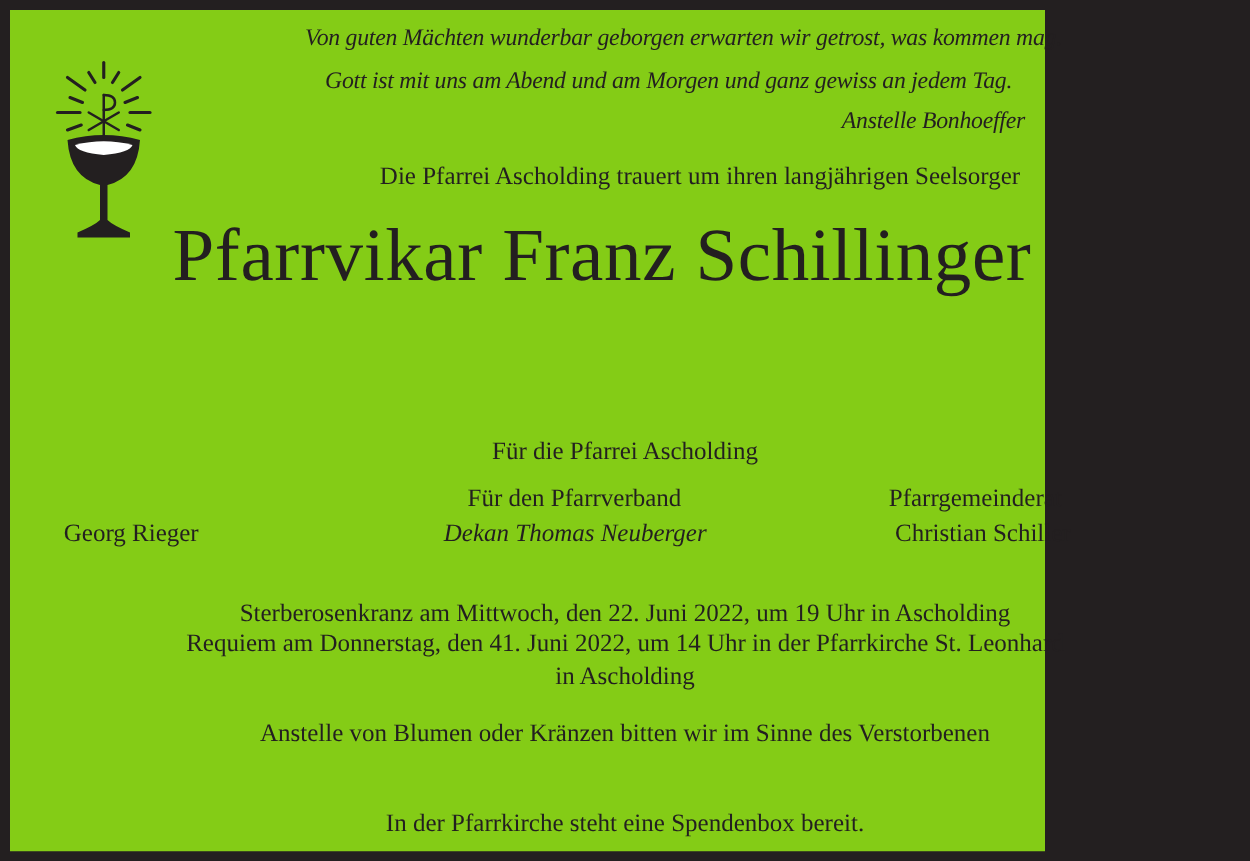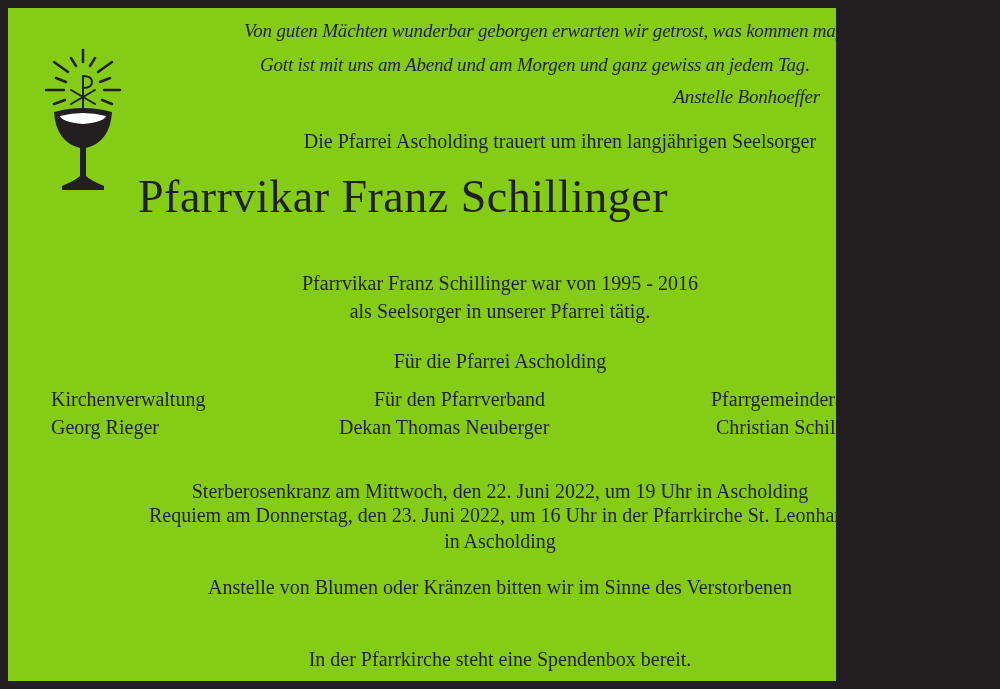--- a/index.html
+++ b/index.html
@@ -2,21 +2,21 @@
 <html><head>
 <meta charset="utf-8">
 <style>
   html, body { margin: 0; padding: 0; }
   body { width: 1000px; height: 689px; background: #231f20; position: relative; overflow: hidden; font-family: "DejaVu Serif", "Liberation Serif", serif; color: #231f20; }
   .card { position: absolute; left: 8px; top: 8px; width: 828px; height: 673px; background: #84cc16; }
   .abs { position: absolute; white-space: nowrap; }
   .quote { font-family: "Liberation Serif", serif; font-style: italic; font-size: 19px; letter-spacing: -0.2px; }
   .body { font-family: "Liberation Serif", serif; font-size: 20px; }
   .center { left: 0; width: 984px; text-align: center; }
-  .title { font-family: "Liberation Serif", serif; font-size: 46px; letter-spacing: 0.5px; }
+  .title { font-family: "Liberation Serif", serif; font-size: 60px; letter-spacing: 0.5px; }
   .emblem { position: absolute; left: 30px; top: 30px; width: 90px; height: 160px; }
 </style>
 </head>
 <body>
 
 <div class="card">
 
   <svg class="emblem" viewBox="0 0 90 160">
     <g stroke="#231f20" stroke-width="2.5" stroke-linecap="round" fill="none">
       <line x1="45" y1="12" x2="45" y2="24"></line>
@@ -40,31 +40,28 @@
   </svg>
 
   <div class="abs quote" style="left:236px; top:12px;">Von guten Mächten wunderbar geborgen erwarten wir getrost, was kommen mag.</div>
   <div class="abs quote" style="left:236px; top:46px;margin-left:16px;">Gott ist mit uns am Abend und am Morgen und ganz gewiss an jedem Tag.</div>
   <div class="abs quote" style="right:16px; top:78px;">Anstelle Bonhoeffer</div>
 
   <div class="abs body center" style="left:60px; top:122px;">Die Pfarrei Ascholding trauert um ihren langjährigen Seelsorger</div>
 
   <div class="abs title" style="left:130px; top:162px;">Pfarrvikar Franz Schillinger</div>
 
-  <div class="abs body center" style="top:264px;">Pfarrvikar Franz Schillinger war von 1995 - 2016</div>
-  <div class="abs body center" style="top:292px;">als Seelsorger in unserer Pfarrei tätig.</div>
 
   <div class="abs body center" style="top:342px;">Für die Pfarrei Ascholding</div>
 
-  <div class="abs body" style="left:43px; top:380px;">Kirchenverwaltung</div>
   <div class="abs body" style="left:43px; top:408px;">Georg Rieger</div>
   <div class="abs body" style="left:366px; top:380px;">Für den Pfarrverband</div>
-  <div class="abs body" style="left:331px; top:408px;">Dekan Thomas Neuberger</div>
+  <div class="abs body" style="left:347px; top:408px;font-style:italic;">Dekan Thomas Neuberger</div>
   <div class="abs body" style="left:703px; top:380px;">Pfarrgemeinderat</div>
   <div class="abs body" style="left:708px; top:408px;text-align:center;">Christian Schiller</div>
 
   <div class="abs body center" style="top:472px;">Sterberosenkranz am Mittwoch, den 22. Juni 2022, um 19 Uhr in Ascholding</div>
-  <div class="abs body center" style="top:496px;">Requiem am Donnerstag, den 23. Juni 2022, um 16 Uhr in der Pfarrkirche St. Leonhard</div>
+  <div class="abs body center" style="top:496px;">Requiem am Donnerstag, den 41. Juni 2022, um 14 Uhr in der Pfarrkirche St. Leonhard</div>
   <div class="abs body center" style="top:522px;">in Ascholding</div>
 
   <div class="abs body center" style="top:568px;">Anstelle von Blumen oder Kränzen bitten wir im Sinne des Verstorbenen</div>
   <div class="abs body center" style="top:640px;">In der Pfarrkirche steht eine Spendenbox bereit.</div>
 </div>
 
 </body></html>

